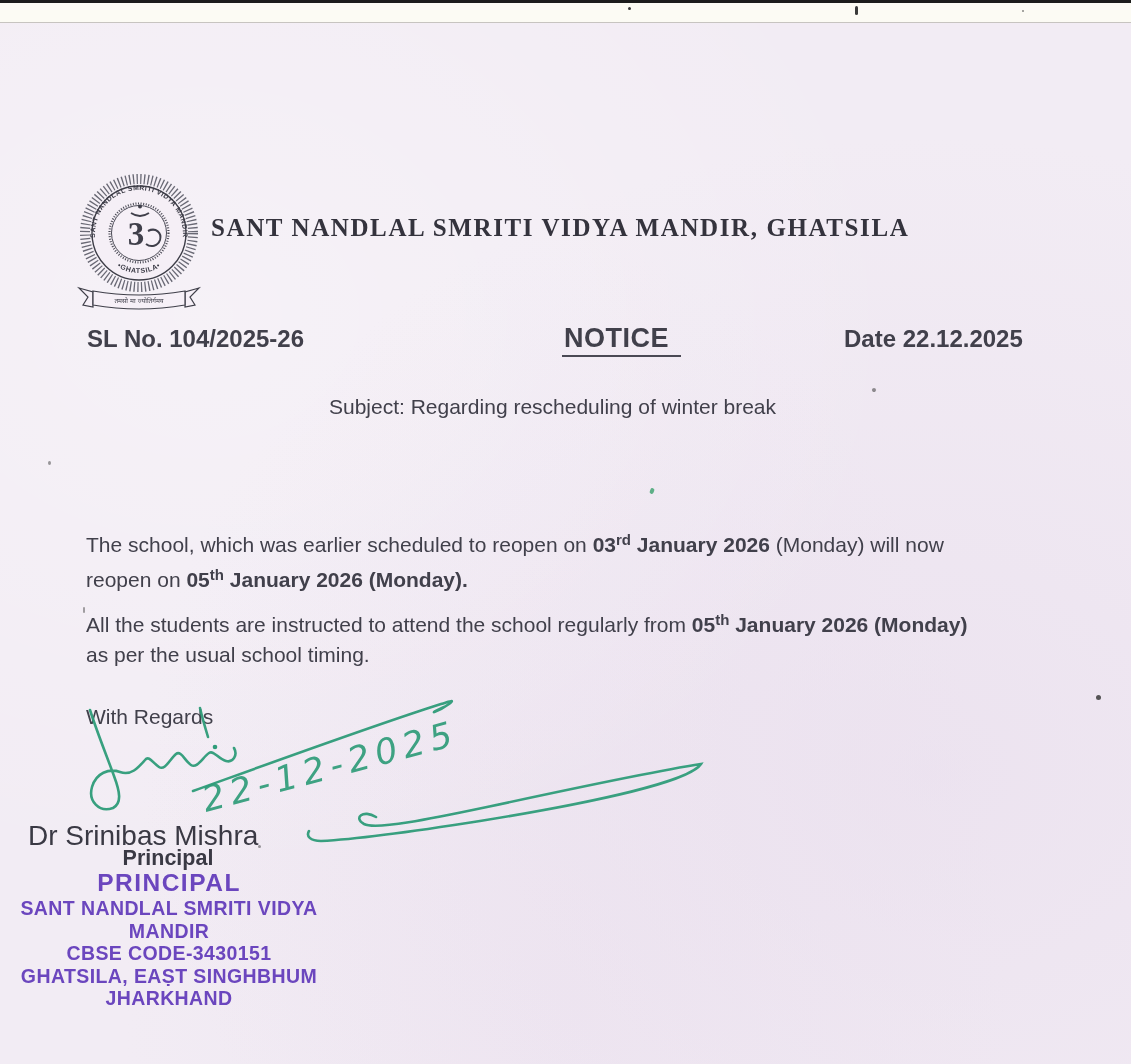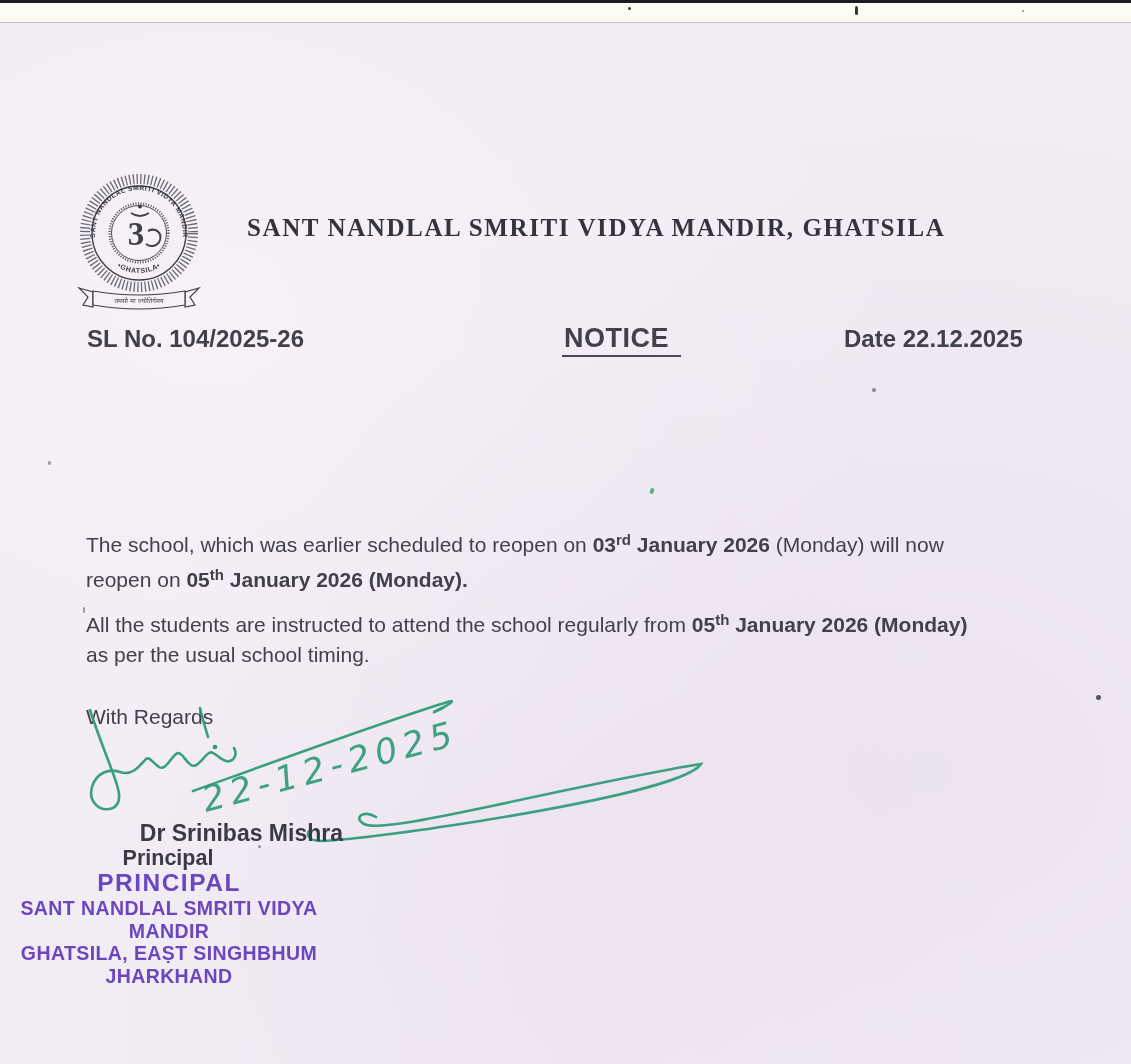--- a/index.html
+++ b/index.html
@@ -3,29 +3,29 @@
 <meta charset="utf-8">
 <style>
   html,body{margin:0;padding:0;background:#e9e4ea;}
   .scan{position:relative;width:1131px;height:1064px;overflow:hidden;background:#f2ecf4;font-family:"Liberation Sans",sans-serif;}
   .scanner-strip{position:absolute;left:0;top:0;width:1131px;height:23px;background:#fcfbf4;border-top:3px solid #1c1c1c;border-bottom:1px solid #c7c4c0;box-sizing:border-box;}
   .paper{position:absolute;left:0;top:23px;width:1131px;height:1041px;background:#f2ecf4;
     background-image:radial-gradient(ellipse at 18% 28%, rgba(255,255,255,0.30), transparent 55%),
                      radial-gradient(ellipse at 82% 72%, rgba(229,216,234,0.45), transparent 60%),
                      radial-gradient(ellipse at 50% 95%, rgba(236,226,239,0.5), transparent 55%);}
   .abs{position:absolute;}
-  .title{font-family:"Liberation Serif",serif;font-weight:bold;font-size:25px;letter-spacing:1.6px;color:#34333d;white-space:nowrap;margin-left:36px;}
+  .title{font-family:"Liberation Serif",serif;font-weight:bold;font-size:25px;letter-spacing:1.6px;color:#34333d;white-space:nowrap;}
   .meta{font-size:24px;font-weight:bold;color:#41404b;white-space:nowrap;}
   .notice{border-bottom:2.5px solid #4a4954;padding:0 12px 1px 2px;}
   .subject{font-size:21px;color:#41404b;text-align:center;}
   .para{font-size:21px;color:#41404b;line-height:29.5px;white-space:nowrap;}
   .b{font-weight:bold;}
   .sup{font-size:15px;vertical-align:7px;letter-spacing:0;}
   .regards{font-size:21px;color:#41404b;}
-  .signame{font-size:23px;font-weight:bold;color:#3a3944;text-align:right;}
+  .signame{font-size:28px;font-weight:normal;color:#3a3944;text-align:left;}
   .sigtitle{font-size:21.5px;font-weight:bold;color:#3a3944;text-align:center;}
   .stamp{color:#6b46be;text-align:center;font-weight:bold;line-height:22.5px;font-size:19.5px;letter-spacing:0.4px;}
   .stamp .big{font-size:24.5px;line-height:28px;letter-spacing:1.5px;}
   .speck{position:absolute;background:#3a3a3a;border-radius:50%;}
   svg{display:block;}
 </style>
 </head>
 <body>
 
 <div class="scan">
@@ -63,20 +63,21 @@
         <text x="0" y="70" text-anchor="middle" font-size="6.5" fill="#3f3f4a" font-family="DejaVu Sans, sans-serif">तमसो मा ज्योतिर्गमय</text>
       </g>
     </svg>
 
     <div class="abs title" style="left:211px;top:191px;">SANT NANDLAL SMRITI VIDYA MANDIR, GHATSILA</div>
 
     <div class="abs meta" style="left:87px;top:302px;">SL No. 104/2025-26</div>
     <div class="abs meta notice" style="left:562px;top:300px;font-size:27px;letter-spacing:0.5px;">NOTICE</div>
     <div class="abs meta" style="left:844px;top:302px;">Date 22.12.2025</div>
 
+    <div class="abs subject" style="left:0;top:372px;width:1105px;">Subject: Regarding rescheduling of winter break</div>
 
 
     <div class="abs para" style="left:86px;top:502px;">
       <div><span>The school, which was earlier scheduled to reopen on </span><span class="b">03</span><span class="b sup">rd</span><span class="b"> January 2026</span><span> (Monday) will now</span></div>
       <div><span>reopen on </span><span class="b">05</span><span class="b sup">th</span><span class="b"> January 2026 (Monday).</span></div>
     </div>
 
     <div class="abs para" style="left:86px;top:582px;">
       <div><span>All the students are instructed to attend the school regularly from </span><span class="b">05</span><span class="b sup">th</span><span class="b"> January 2026 (Monday)</span></div>
       <div><span>as per the usual school timing.</span></div>
@@ -94,20 +95,21 @@
       <circle cx="215" cy="747" r="2.3" fill="#2f9c79"></circle>
       <text transform="translate(206,812) rotate(-15)" font-size="35" font-style="italic" letter-spacing="6" fill="#2f9c79" font-family="DejaVu Sans, sans-serif" opacity="0.92">22-12-2025</text>
     </svg>
 
     <div class="abs signame" style="left:28px;top:797px;width:315px;">Dr Srinibas Mishra</div>
     <div class="abs sigtitle" style="left:28px;top:823px;width:280px;">Principal</div>
 
     <div class="abs stamp" style="left:0px;top:846px;width:338px;">
       <div class="big">PRINCIPAL</div>
       <div>SANT NANDLAL SMRITI VIDYA MANDIR</div>
+      <div>CBSE CODE-3430151</div>
       <div>GHATSILA, EAṢT SINGHBHUM</div>
       <div>JHARKHAND</div>
     </div>
 
     <div class="speck" style="left:855px;top:-17px;width:3px;height:9px;border-radius:2px;"></div>
     <div class="speck" style="left:628px;top:-16px;width:3px;height:3px;"></div>
     <div class="speck" style="left:1022px;top:-13px;width:2px;height:2px;opacity:0.6;"></div>
     <div class="speck" style="left:1096px;top:672px;width:5px;height:5px;opacity:0.85;"></div>
     <div class="speck" style="left:48px;top:438px;width:3px;height:4px;opacity:0.5;"></div>
     <div class="speck" style="left:258px;top:822px;width:3px;height:3px;opacity:0.5;"></div>

